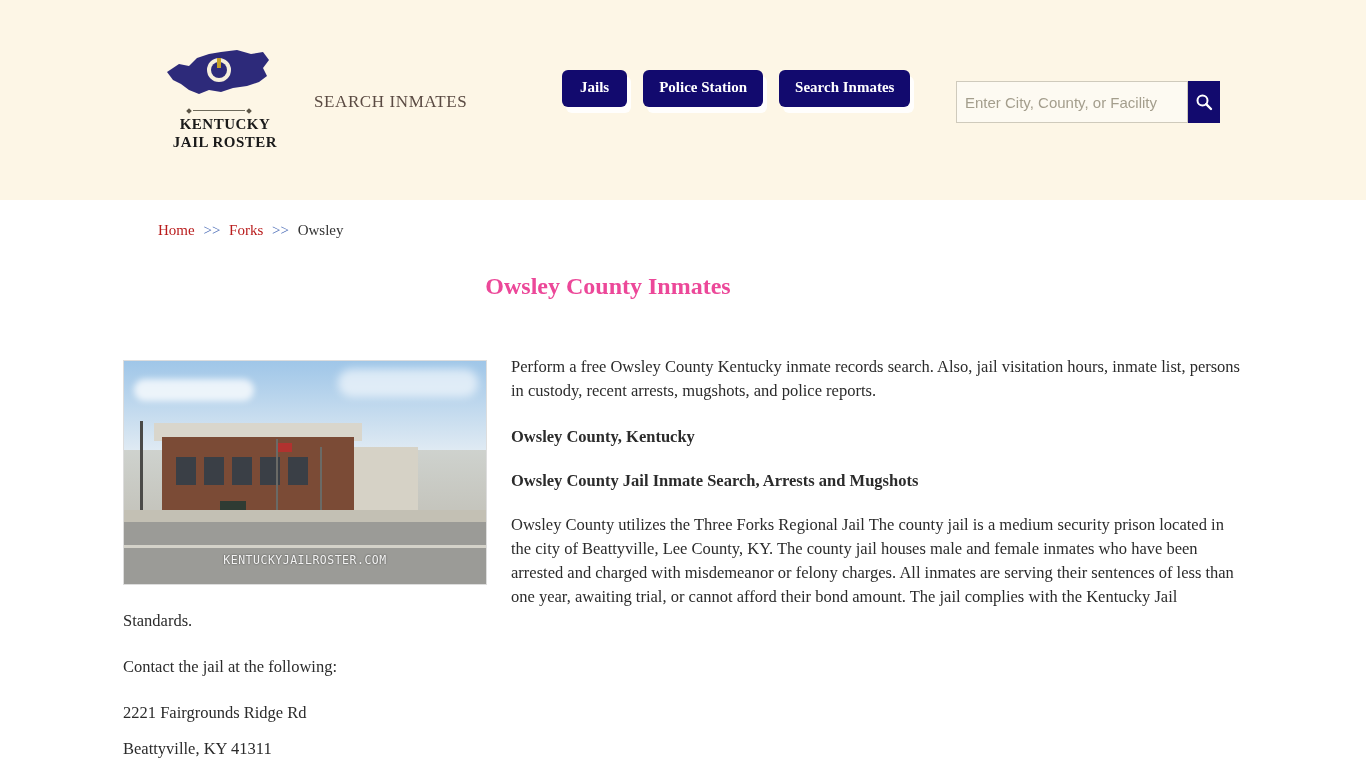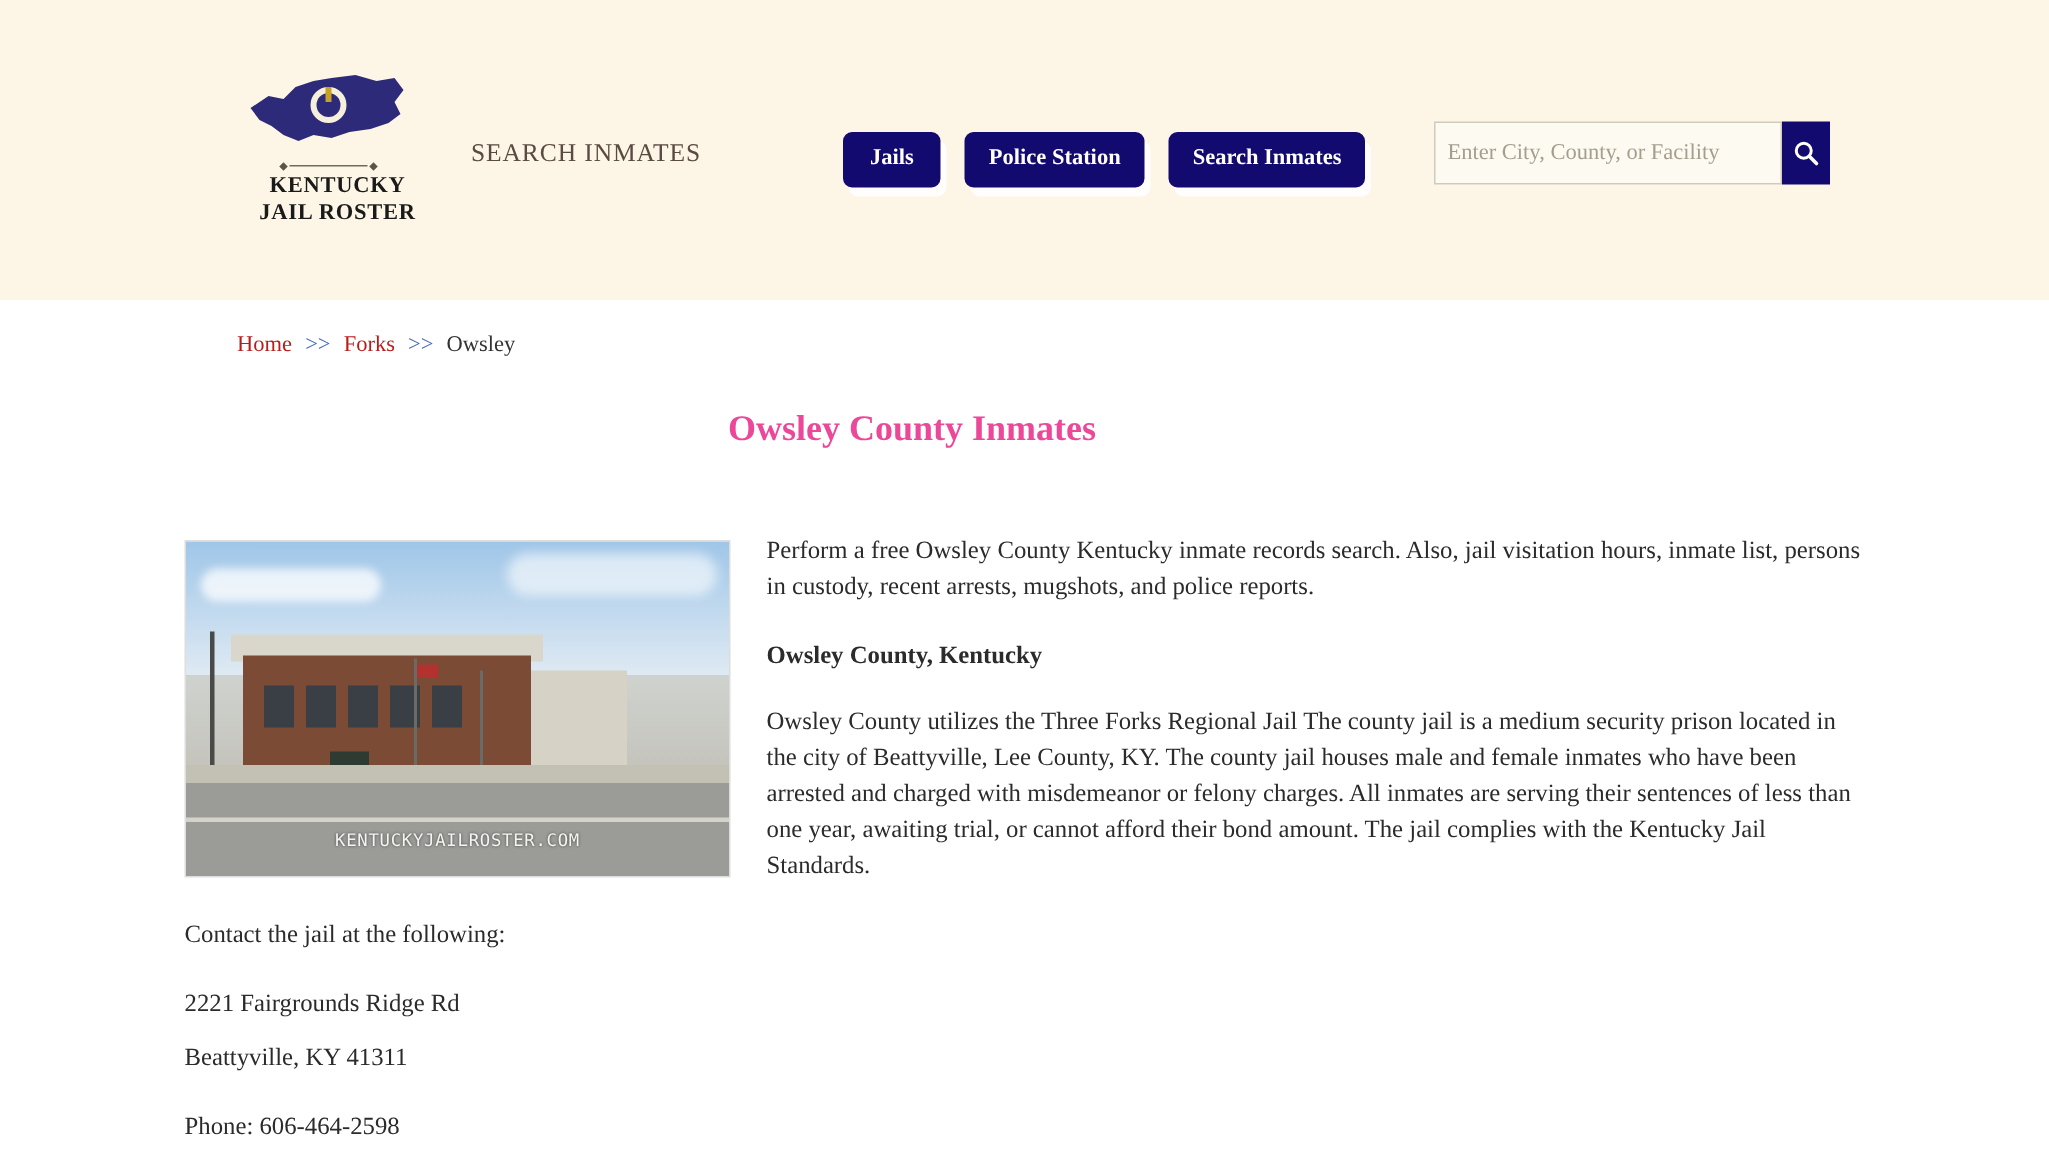--- a/index.html
+++ b/index.html
@@ -74,21 +74,21 @@
     top: 92px;
     font-size: 17px;
     letter-spacing: 0.6px;
     color: #5a4a42;
     font-family: "Liberation Serif", serif;
   }
 
   .nav {
     position: absolute;
     left: 562px;
-    top: 88px;
+    top: 70px;
     height: 46px;
   }
   .nav-btn {
     display: inline-block;
     background: #120a6e;
     color: #ffffff;
     font-family: "Liberation Serif", serif;
     font-weight: bold;
     font-size: 15px;
     border-radius: 6px;
@@ -107,21 +107,21 @@
     left: 956px;
     top: 81px;
     height: 42px;
     width: 264px;
   }
   .search-input {
     width: 232px;
     height: 42px;
     border: 1px solid #cfcabc;
     background: #fdfaf2;
-    font-family: Liberation Serif, serif;
+    font-family: Liberation Sans, sans-serif;
     font-size: 15px;
     color: #7d7868;
     padding: 0 8px;
     outline: none;
     position: absolute;
     left: 0; top: 0;
   }
   .search-input::placeholder { color: #a49e8d; }
   .search-btn {
     position: absolute;
@@ -302,20 +302,21 @@
     <div class="flag-cloth"></div>
     <div class="flag2"></div>
     <div class="sidewalk"></div>
     <div class="roadway"></div>
     <div class="road-line"></div>
     <div class="watermark">KENTUCKYJAILROSTER.COM</div>
   </div>
 
   <p>Perform a free Owsley County Kentucky inmate records search. Also, jail visitation hours, inmate list, persons in custody, recent arrests, mugshots, and police reports.</p>
   <p class="bold tight">Owsley County, Kentucky</p>
+  <p class="bold tight">Owsley County Jail Inmate Search, Arrests and Mugshots</p>
   <p>Owsley County utilizes the Three Forks Regional Jail The county jail is a medium security prison located in the city of Beattyville, Lee County, KY. The county jail houses male and female inmates who have been arrested and charged with misdemeanor or felony charges. All inmates are serving their sentences of less than one year, awaiting trial, or cannot afford their bond amount. The jail complies with the Kentucky Jail Standards.</p>
   <p>Contact the jail at the following:</p>
   <p>
     <span class="addr-line">2221 Fairgrounds Ridge Rd</span>
     <span class="addr-line">Beattyville, KY 41311</span>
   </p>
   <p>Phone: 606-464-2598</p>
 
 </div>
 

